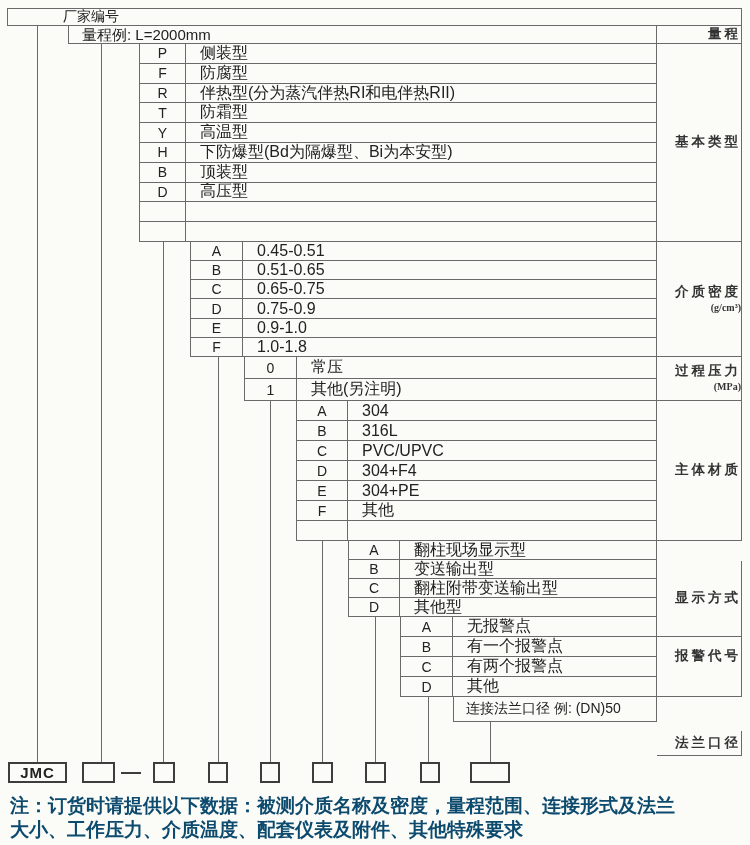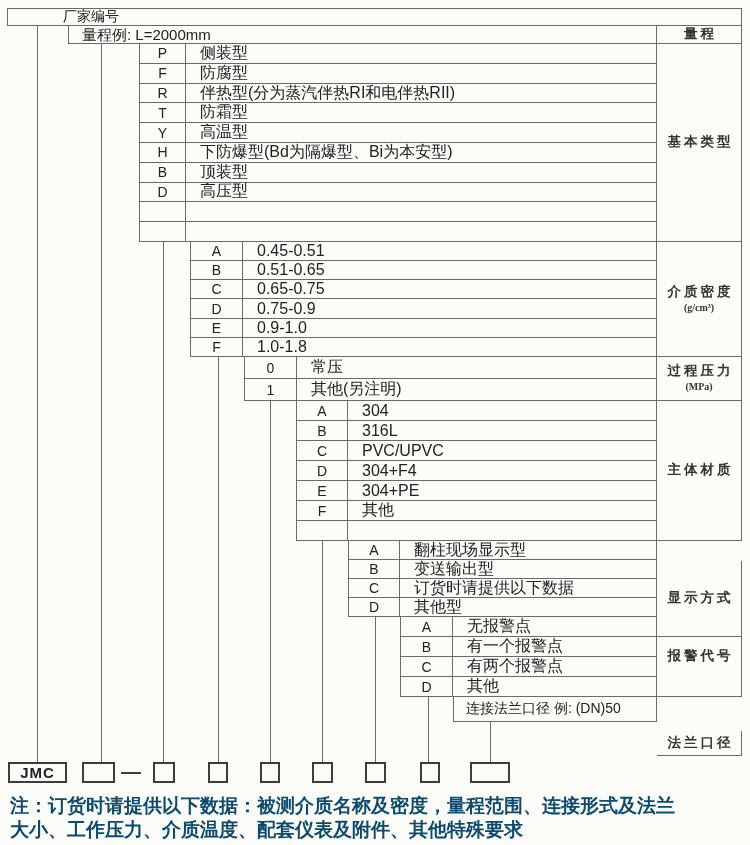--- a/index.html
+++ b/index.html
@@ -48,21 +48,21 @@
   .s-alarm .trow{height:20px}     .s-alarm .code{width:53px}
   .flange-cell{
     position:absolute;left:453px;top:697px;width:204px;height:25px;box-sizing:border-box;
     border-left:1px solid var(--ln);border-right:1px solid var(--ln);border-bottom:1px solid var(--ln);
     display:flex;align-items:center;padding-left:12px;font-size:14px;white-space:nowrap;
   }
   
   .slabel{
     position:absolute;left:657px;width:85px;box-sizing:border-box;
     border-right:1px solid var(--ln);border-bottom:1px solid var(--ln);
-    display:flex;flex-direction:column;align-items:center;justify-content:center;
+    display:flex;flex-direction:column;align-items:flex-end;justify-content:center;
     font-family:"Liberation Serif","DejaVu Serif",serif;font-weight:700;font-size:13.5px;
     color:#333;letter-spacing:3px;text-indent:3px;line-height:1.25;
   }
   .slabel .unit{letter-spacing:0;text-indent:0;font-size:10px;font-weight:600;margin-top:1px;}
   
   .stem{position:absolute;width:1px;background:var(--ln);}
   
   .mbox{
     position:absolute;top:762px;height:21px;box-sizing:border-box;
     border:2px solid var(--bx);background:transparent;
@@ -225,21 +225,21 @@
     <div class="trow">
         <div class="code">A</div>
         <div class="desc">翻柱现场显示型</div>
       </div>
     <div class="trow">
         <div class="code">B</div>
         <div class="desc">变送输出型</div>
       </div>
     <div class="trow">
         <div class="code">C</div>
-        <div class="desc">订货时请提供以下数据</div>
+        <div class="desc">翻柱附带变送输出型</div>
       </div>
     <div class="trow">
         <div class="code">D</div>
         <div class="desc">其他型</div>
       </div>
   </div>
   <div class="slabel" style="top:561px;height:76px;">
     <span>显示方式</span>
   </div>
 

